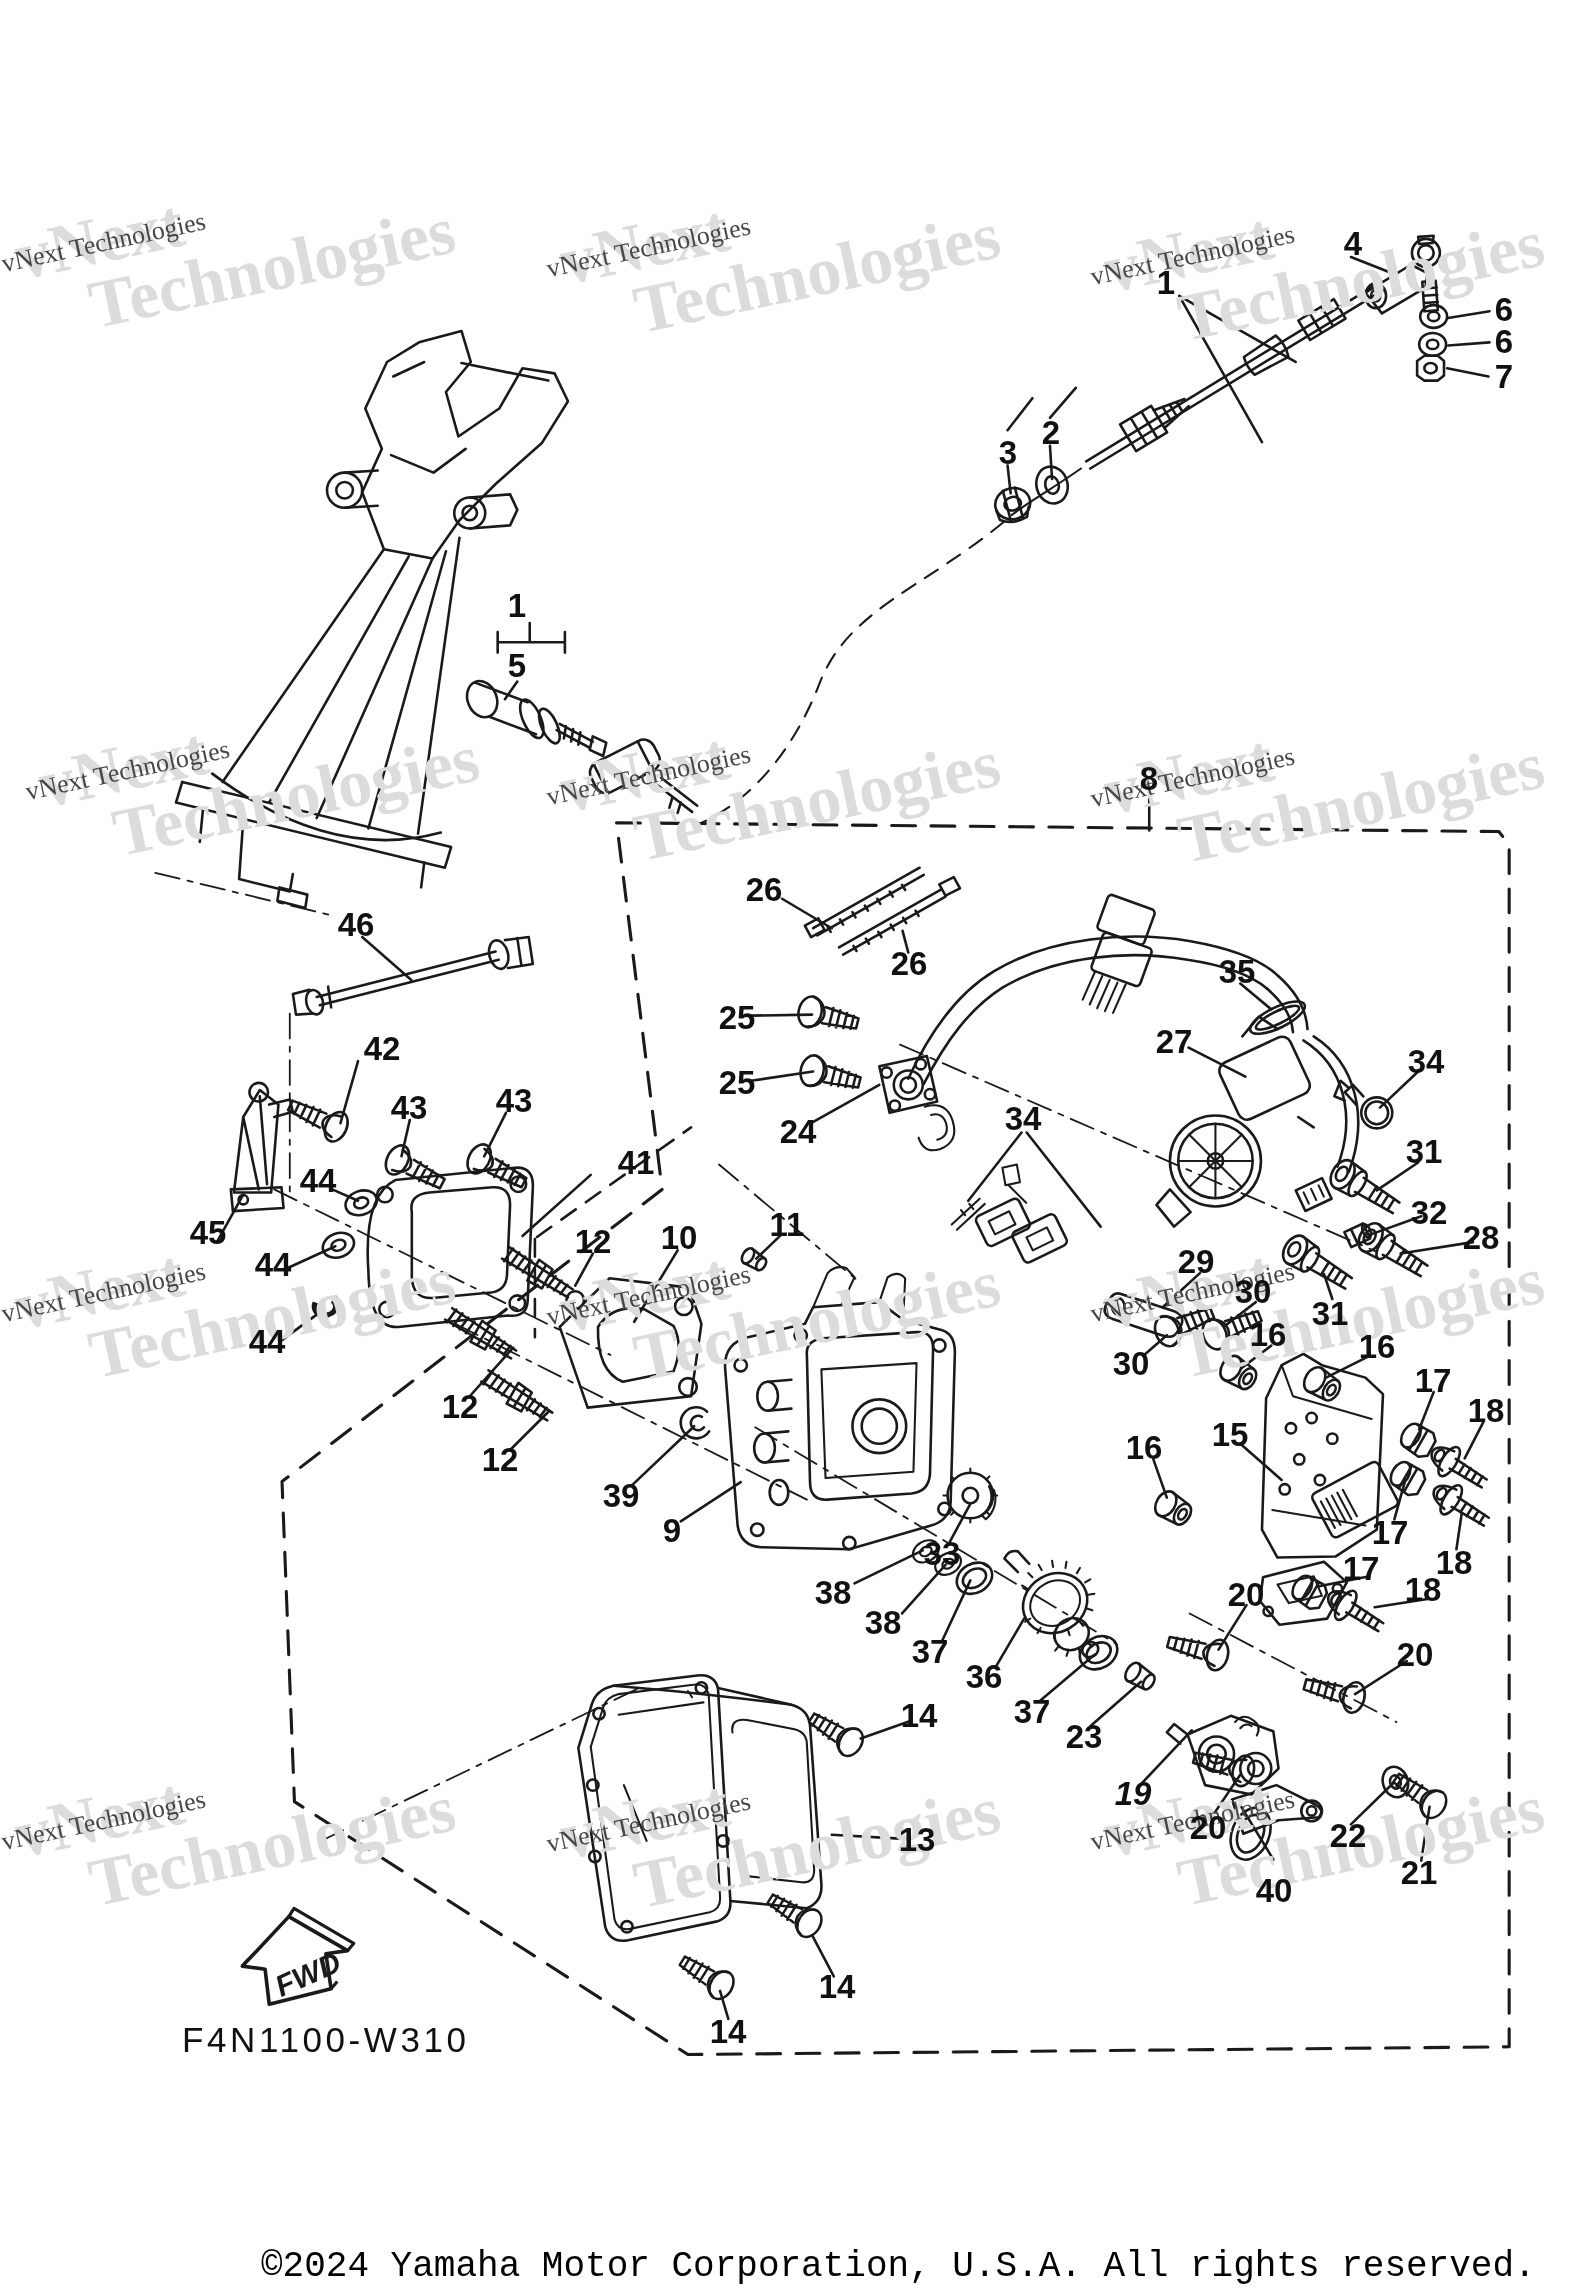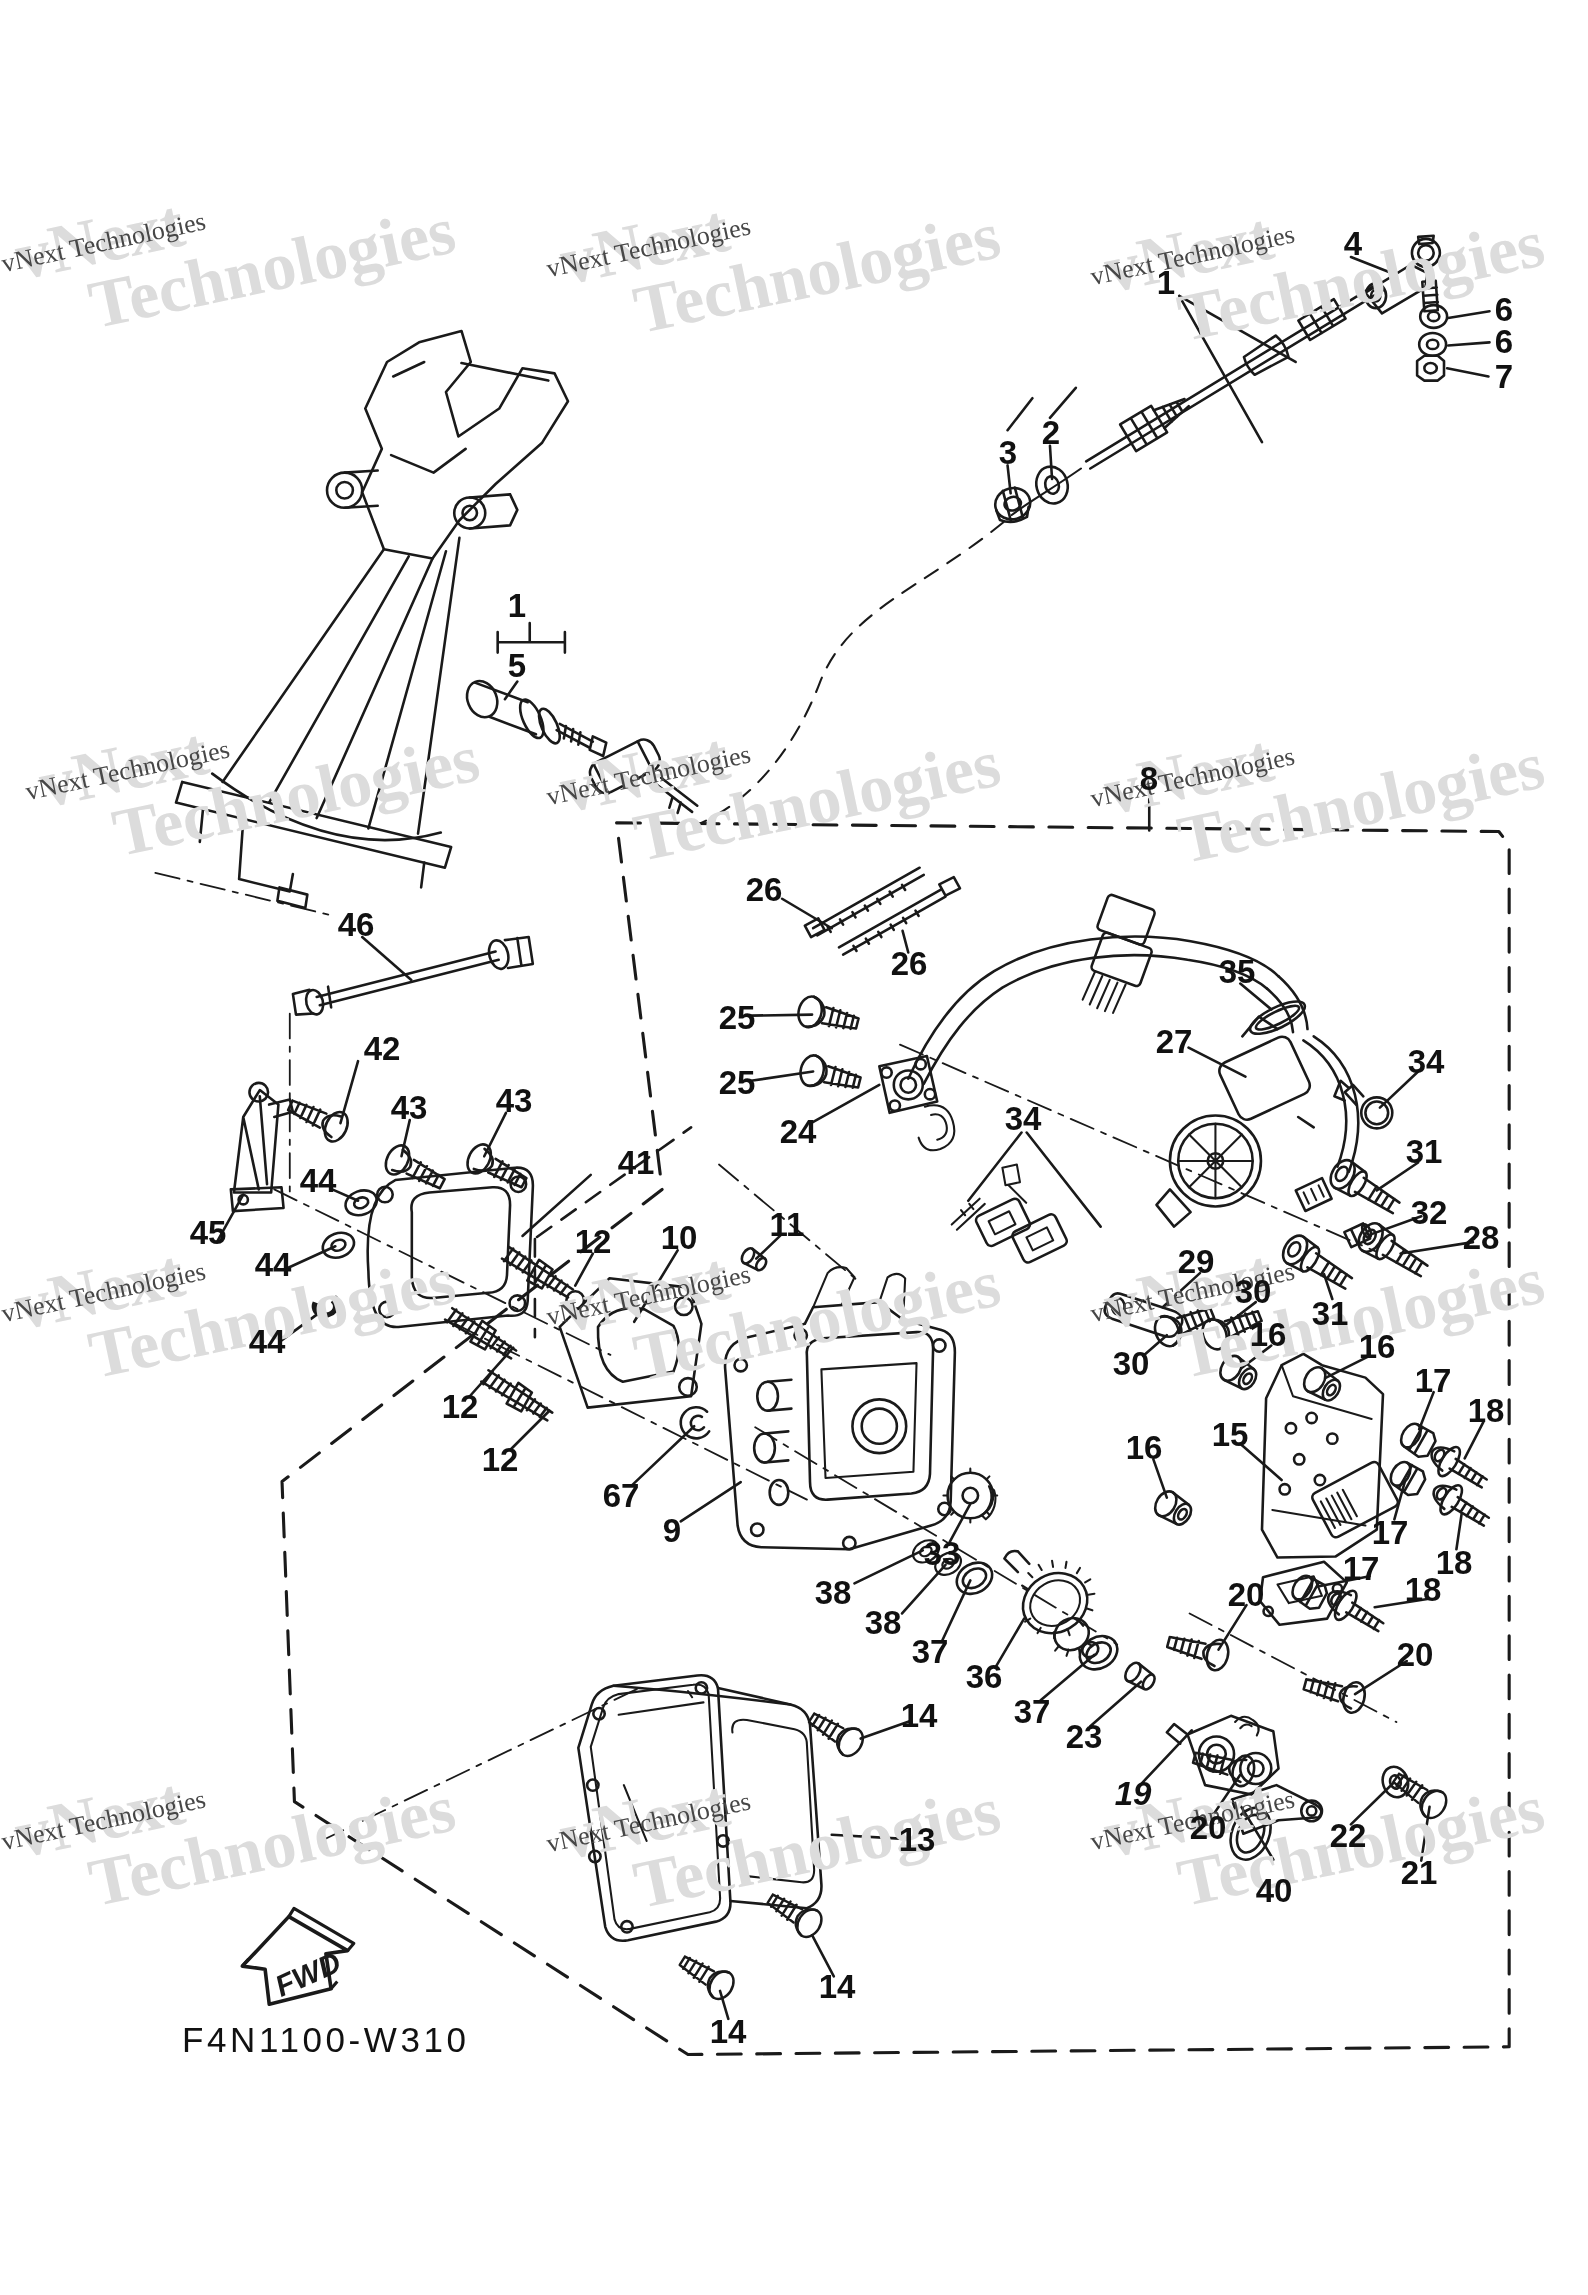--- a/index.html
+++ b/index.html
@@ -566,21 +566,21 @@
       <div class="callout" style="left: 596px; top: 1162px; margin-left: 40px;">41</div>
       <div class="callout" style="left: 318px; top: 1180px;">44</div>
       <div class="callout" style="left: 273px; top: 1264px;">44</div>
       <div class="callout" style="left: 267px; top: 1341px;">44</div>
       <div class="callout" style="left: 208px; top: 1232px;">45</div>
       <div class="callout" style="left: 593px; top: 1241px;">12</div>
       <div class="callout" style="left: 460px; top: 1406px;">12</div>
       <div class="callout" style="left: 500px; top: 1459px;">12</div>
       <div class="callout" style="left: 679px; top: 1237px;">10</div>
       <div class="callout" style="left: 787px; top: 1224px;">11</div>
-      <div class="callout" style="left: 621px; top: 1495px;">67</div>
+      <div class="callout" style="left: 621px; top: 1495px;">39</div>
       <div class="callout" style="left: 672px; top: 1530px;">9</div>
       <div class="callout" style="left: 833px; top: 1592px;">38</div>
       <div class="callout" style="left: 883px; top: 1622px;">38</div>
       <div class="callout" style="left: 930px; top: 1651px;">37</div>
       <div class="callout" style="left: 984px; top: 1676px;">36</div>
       <div class="callout" style="left: 942px; top: 1553px;">33</div>
       <div class="callout" style="left: 1032px; top: 1711px;">37</div>
       <div class="callout" style="left: 1084px; top: 1736px;">23</div>
       <div class="callout" style="left: 1133px; top: 1793px; font-style: italic;">19</div>
       <div class="callout" style="left: 1246px; top: 1594px;">20</div>
@@ -598,15 +598,16 @@
 <div class="fwd">
   <svg width="134" height="119" viewBox="0 0 260 230">
     <path d="M118,26 L28,122 L72,128 L80,196 L200,166 L190,98 L232,92 Z" fill="none" stroke="#1a1a1a" stroke-width="7" stroke-linejoin="round"></path>
     <path d="M118,26 L128,10 L244,78 L232,92 M200,166 L212,152 M28,122 L40,108" fill="none" stroke="#1a1a1a" stroke-width="6" stroke-linejoin="round"></path>
     <text x="88" y="168" transform="rotate(-24 130 140)" font-family="Liberation Sans, sans-serif" font-size="58" font-weight="700" font-style="italic" fill="#1a1a1a" stroke="none">FWD</text>
   </svg>
 </div>
 
 <div class="part-code" style="left:182px;top:2020px">F4N1100-W310</div>
 
+<div class="copyright" style="left:261px;top:2246px">©2024 Yamaha Motor Corporation, U.S.A. All rights reserved.</div>
 
 </div>
 
 
 </body></html>

